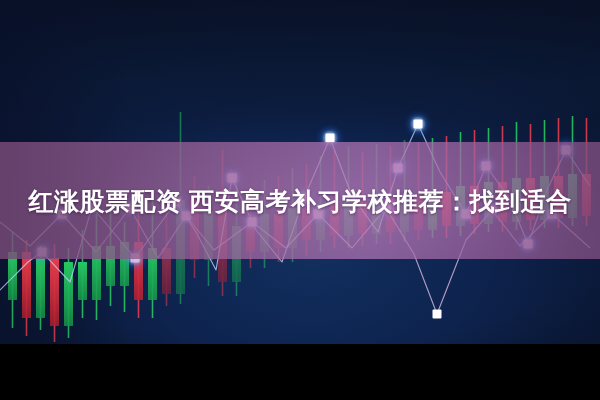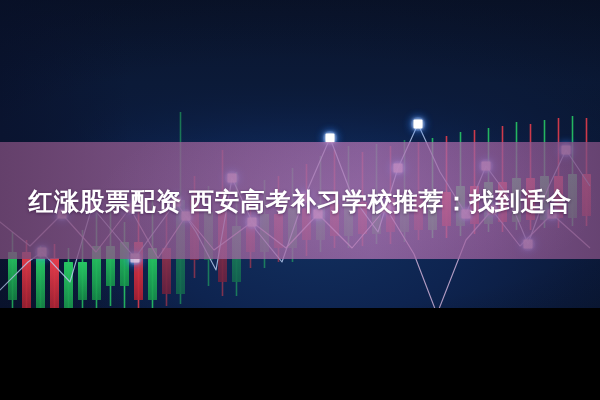--- a/index.html
+++ b/index.html
@@ -1,18 +1,18 @@
 <!DOCTYPE html>
 <html><head>
 <meta charset="utf-8">
 <style>
   html,body{margin:0;padding:0;background:#000;}
   #stage{
     position:relative;
-    width:600px;height:308px;
+    width:600px;height:344px;
     overflow:hidden;
     font-family:"Liberation Sans","DejaVu Sans",sans-serif;
     background:#0b1730;
     text-align:center;
   }
 
   
   .bg-base{
     position:absolute;inset:0;
     background:

